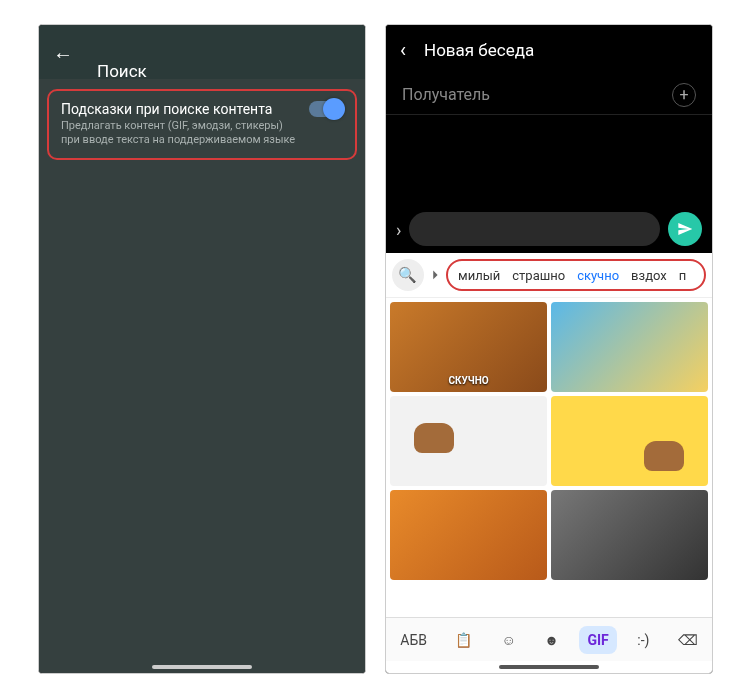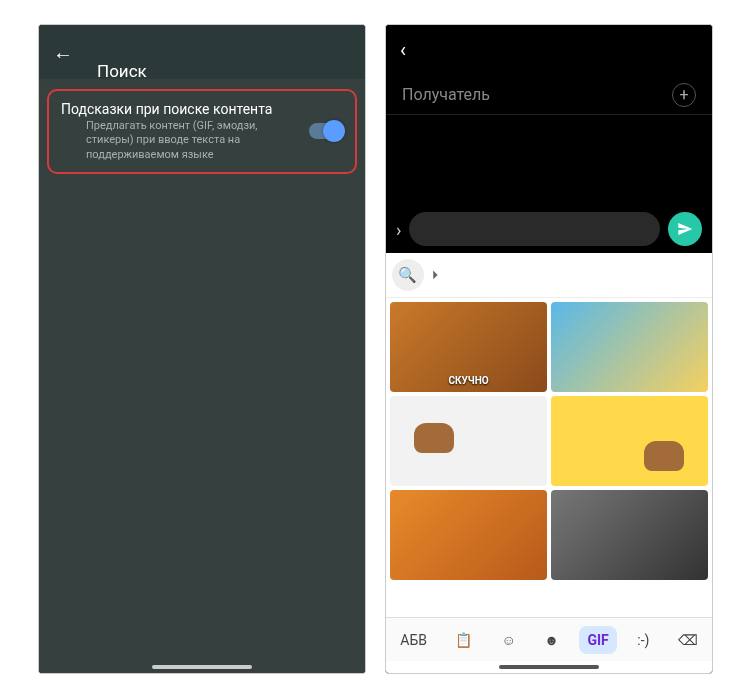--- a/index.html
+++ b/index.html
@@ -39,26 +39,26 @@
     height: calc(100% - 54px - 12px);
     position: relative;
   }
   .setting-card {
     position: absolute;
     left: 8px; right: 8px; top: 10px;
     border: 2px solid #d63b3b;
     border-radius: 10px;
     padding: 10px 12px;
     display: flex;
-    align-items: center;
+    align-items: flex-start;
     gap: 10px;
   }
   .setting-text { flex: 1; }
   .setting-title { color: #fff; font-size: 14px; margin-bottom: 2px; }
-  .setting-desc { color: #a8b0af; font-size: 11px; line-height: 1.3; margin-left: 25px; }
+  .setting-desc { color: #a8b0af; font-size: 11px; line-height: 1.3; }
   .toggle {
     width: 34px; height: 16px;
     background: #5a7a9a;
     border-radius: 10px;
     position: relative;
   }
   .toggle::after {
     content: "";
     position: absolute;
     right: -2px; top: -3px;
@@ -244,20 +244,21 @@
     </div>
   </div>
   <div class="navbar">
     <div class="handle"></div>
   </div>
 </div>
 
 <div class="phone phone-right">
   <div class="chat-hdr">
     <span class="back">‹</span>
+    <span class="title">Новая беседа</span>
   </div>
   <div class="recipient-row">
     <span>Получатель</span>
     <span class="add-btn">+</span>
   </div>
   <div class="chat-body"></div>
   <div class="input-row">
     <span class="chevron">›</span>
     <div class="chat-input"></div>
     <div class="send-btn">
@@ -266,20 +267,27 @@
         </svg>
     </div>
   </div>
 
   <div class="kb-panel">
     <div class="search-chips">
       <div class="search-btn">
         <span>🔍</span>
       </div>
       <span class="mic">⏵</span>
+      <div class="chips-pill">
+        <span class="chip">милый</span>
+        <span class="chip">страшно</span>
+        <span class="chip active">скучно</span>
+        <span class="chip">вздох</span>
+        <span class="chip cut">п</span>
+      </div>
     </div>
 
     <div class="gif-grid">
       <div class="gif g1">
         <span class="caption">СКУЧНО</span>
       </div>
       <div class="gif g2"></div>
       <div class="gif g3">
           <div class="bear"></div>
         </div>

